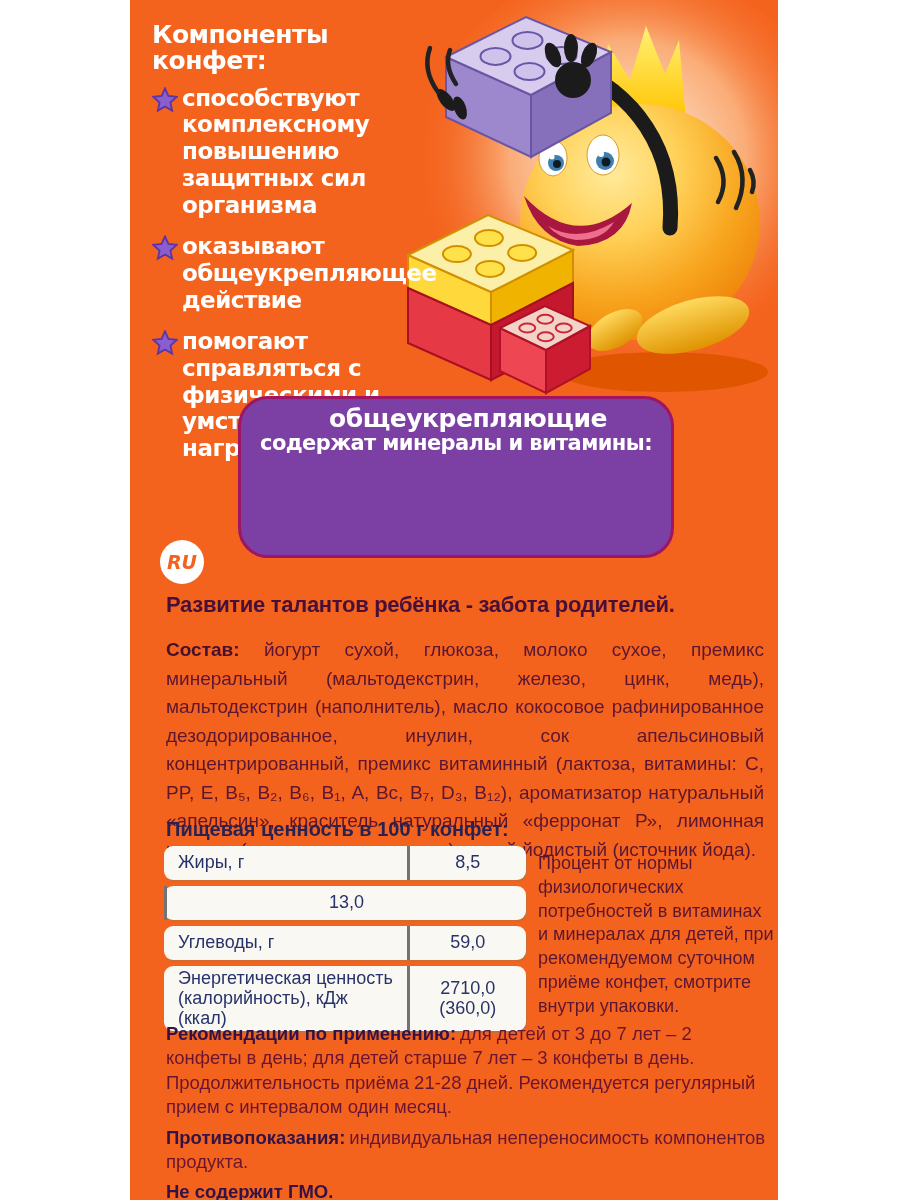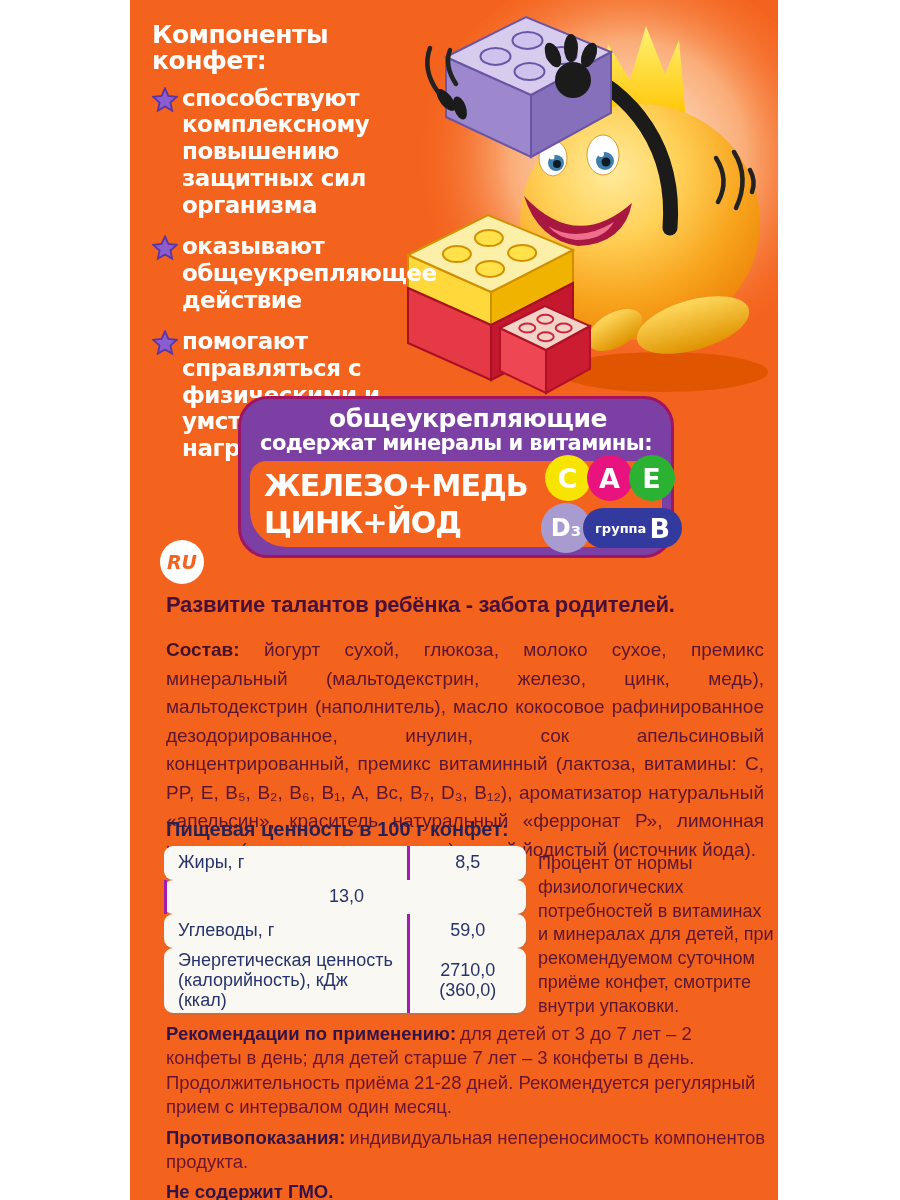--- a/index.html
+++ b/index.html
@@ -42,26 +42,26 @@
            font:bold 22px "Liberation Sans",sans-serif;letter-spacing:-0.3px;}
 
   
   .compo{position:absolute;left:36px;top:636px;width:598px;color:#5c1631;
          font-size:19px;line-height:1.5;text-align:justify;}
   .compo b{color:#45102a;}
 
   
   .nheading{position:absolute;left:36px;top:818px;color:#2b2150;
             font:bold 20px "Liberation Sans",sans-serif;}
-  .ntable{position:absolute;left:34px;top:846px;width:362px;display:flex;flex-direction:column;gap:0;}
+  .ntable{position:absolute;left:34px;top:846px;width:362px;display:flex;flex-direction:column;gap:6px;}
   .trow{display:flex;background:#faf8f2;border-radius:9px;min-height:34px;
         box-shadow:1px 2px 0 rgba(150,120,90,.35);color:#27336a;font-size:18px;align-items:stretch;}
   .t-label{flex:0 0 67%;display:flex;align-items:center;padding:3px 6px 3px 14px;line-height:1.1;box-sizing:border-box;}
   .t-value{flex:1;display:flex;flex-direction:column;align-items:center;justify-content:center;
-           border-left:3px solid #a21caf;line-height:1.1;padding:3px 2px;box-sizing:border-box;}
+           border-left:3px solid #737373;line-height:1.1;padding:3px 2px;box-sizing:border-box;}
   .trow.tall{min-height:58px;}
   .nnote{position:absolute;left:408px;top:852px;width:236px;color:#5c1631;
          font-size:18px;line-height:1.32;}
 
   
   .footer{position:absolute;left:36px;top:1022px;width:604px;color:#6b1430;
           font-size:18.5px;line-height:1.32;}
   .footer p{margin:0 0 6px 0;}
   .footer b{color:#331245;margin-right:4px;}
   .footer .gmo{color:#331245;font-weight:bold;}
@@ -202,40 +202,20 @@
               <polygon points="10,1 12.6,6.9 19,7.6 14.2,11.9 15.5,18.2 10,15 4.5,18.2 5.8,11.9 1,7.6 7.4,6.9" fill="#8a5ecf" stroke="#5c35a3" stroke-width="1.4"></polygon>
             </svg>
         </span>
         <span class="btxt">помогают справляться с физическими и умственными нагрузками</span>
       </div>
     </div>
 
     <div class="vbox">
       <div class="h1">общеукрепляющие</div>
       <div class="h2">содержат минералы и витамины:</div>
-      <div class="vbox-inner">
-        <div class="minerals">
-          <div>ЖЕЛЕЗО+МЕДЬ</div>
-          <div>ЦИНК+ЙОД</div>
-        </div>
-        <div class="badges">
-          <div class="badge-row">
-            <span class="cbadge" style="background:#f7e400">C</span>
-            <span class="cbadge" style="background:#e8137e">A</span>
-            <span class="cbadge" style="background:#2bb232">E</span>
-          </div>
-          <div class="badge-row">
-            <span class="cbadge d3" style="background:#a89bcf">D₃</span>
-            <span class="pill" style="background:#333a9e">
-              <span class="sm">группа</span>
-              <span class="bg">B</span>
-            </span>
-          </div>
-        </div>
-      </div>
     </div>
 
     <div class="ru">RU</div>
     <div class="tagline">Развитие талантов ребёнка - забота родителей.</div>
 
     <div class="compo">
       <b>Состав:</b>
       <span>йогурт сухой, глюкоза, молоко сухое, премикс минеральный (мальтодекстрин, железо, цинк, медь), мальтодекстрин (наполнитель), масло кокосовое рафинированное дезодорированное, инулин, сок апельсиновый концентрированный, премикс витаминный (лактоза, витамины: C, PP, E, B₅, B₂, B₆, B₁, A, Вс, B₇, D₃, B₁₂), ароматизатор натуральный «апельсин», краситель натуральный «ферронат Р», лимонная кислота (регулятор кислотности), калий йодистый (источник йода).</span>
     </div>
 

